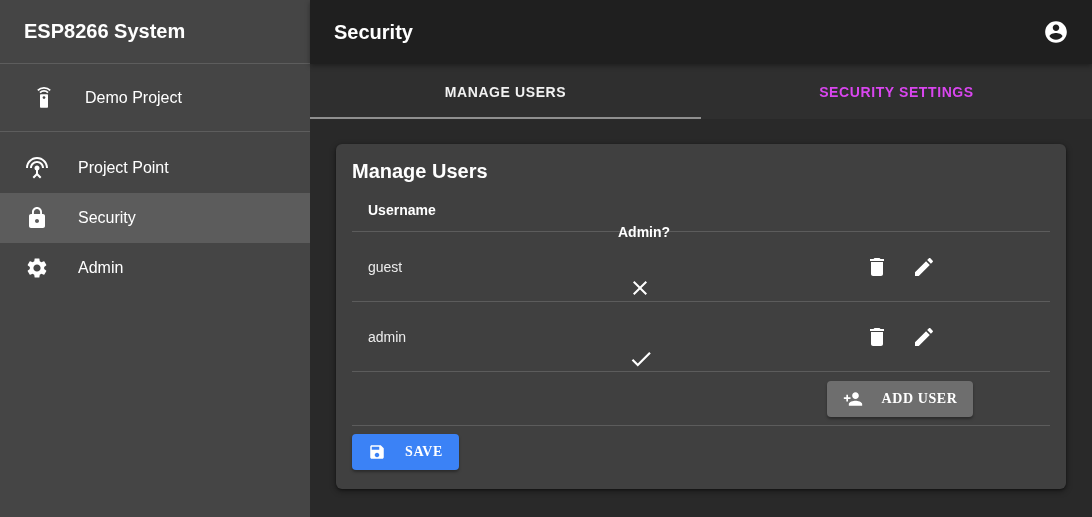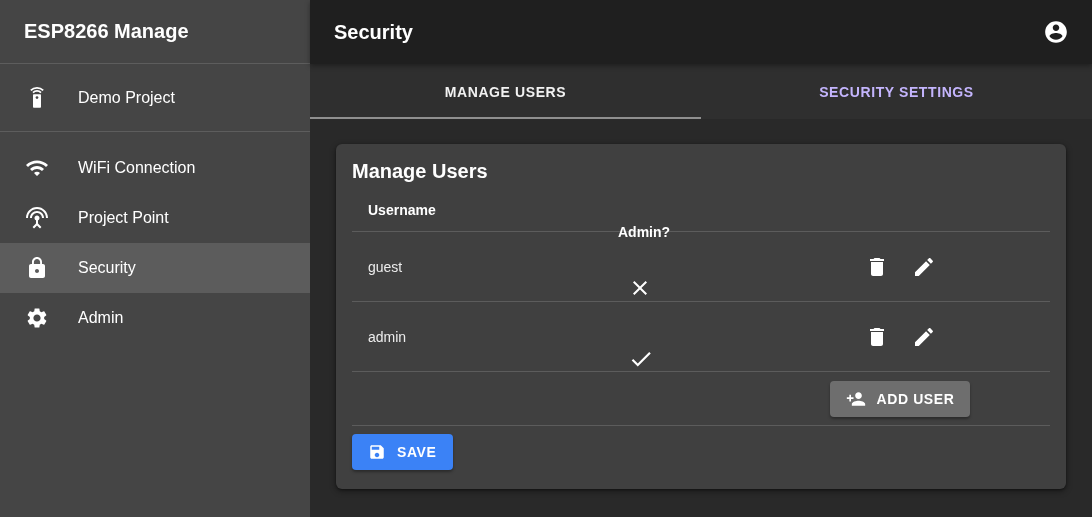--- a/index.html
+++ b/index.html
@@ -5,40 +5,40 @@
   * { margin:0; padding:0; box-sizing:border-box; }
   html,body { width:1092px; height:517px; overflow:hidden; background:#292929;
               font-family:"Liberation Sans","DejaVu Sans",sans-serif; }
   .root { display:flex; width:1092px; height:517px; }
 
   
   .sidebar { width:310px; flex-shrink:0; background:#454545; display:flex; flex-direction:column; }
   .sidebar-header { height:64px; display:flex; align-items:center; padding:0 24px;
                     font-size:20px; font-weight:bold; color:#fff;
                     border-bottom:1px solid rgba(255,255,255,0.13); }
-  .project-item { height:68px; display:flex; align-items:center; padding:0 25px;
+  .project-item { height:68px; display:flex; align-items:center; padding:0 32px;
                   border-bottom:1px solid rgba(255,255,255,0.13); color:#fff; font-size:16px; cursor:pointer; }
   .nav { padding-top:11px; }
   .nav-item { height:50px; display:flex; align-items:center; padding:0 25px;
               color:#fff; font-size:16px; cursor:pointer; }
   .nav-item.selected { background:#5c5c5c; }
   .icon24 { width:24px; height:24px; flex-shrink:0; }
   .item-label { margin-left:29px; }
 
   
   .main { flex:1; display:flex; flex-direction:column; background:#292929; }
   .appbar { height:64px; background:#1f1f1f; display:flex; align-items:center;
             padding:0 12px 0 24px; box-shadow:0 2px 5px rgba(0,0,0,0.35); position:relative; z-index:3; }
   .appbar-title { flex:1; font-size:20px; font-weight:bold; color:#fff; }
   .account-btn { width:48px; height:48px; border-radius:50%; display:flex;
                  align-items:center; justify-content:center; cursor:pointer; }
 
   .tabbar { height:55px; background:#2f2f2f; display:flex; position:relative; z-index:2; }
   .tab { flex:1; display:flex; align-items:center; justify-content:center;
-         font-size:14px; font-weight:bold; letter-spacing:0.6px; color:#c4b5fd;
+         font-size:14px; font-weight:bold; letter-spacing:0.6px; color:#d946ef;
          position:relative; cursor:pointer; text-transform:uppercase; }
   .tab.active { color:#f2f2f2; }
   .tab.active::after { content:""; position:absolute; left:0; right:0; bottom:0;
                        height:2px; background:#8f8f8f; }
 
   .content { flex:1; position:relative; }
   .card { position:absolute; left:26px; top:25px; width:730px; height:345px;
           background:#404040; border-radius:6px; padding:16px;
           box-shadow:0 2px 6px rgba(0,0,0,0.45), 0 1px 2px rgba(0,0,0,0.3); }
   .card-title { font-size:20px; font-weight:bold; color:#fff; height:28px; }
@@ -48,61 +48,53 @@
   .thead { height:44px; font-size:14px; font-weight:bold; color:#fff; }
   .trow  { height:70px; font-size:14px; color:#ececec; }
   .tfooter { height:54px; }
   .col-user   { width:250px; padding-left:16px; }
   .col-admin  { width:148px; padding-left:16px; display:flex; align-items:center;margin-top:44px; }
   .trow .col-admin { padding-left:26px; }
   .col-actions { flex:1; display:flex; justify-content:center; align-items:center; gap:23px; }
   .action-icon { width:24px; height:24px; cursor:pointer; }
   .mark { width:26px; height:26px; }
 
-  .btn { display:inline-flex; align-items:center; justify-content:center; gap:11px;
+  .btn { display:inline-flex; align-items:center; justify-content:center; gap:19px;
          height:36px; border:none; border-radius:4px; padding:0 16px;
-         font-family:Liberation Sans, sans-serif; font-size:14px; font-weight:bold; letter-spacing:0.6px;
+         font-family:Liberation Serif, serif; font-size:14px; font-weight:bold; letter-spacing:0.6px;
          color:#fff; cursor:pointer; text-transform:uppercase;
          box-shadow:0 2px 3px rgba(0,0,0,0.35); }
   .btn-add   { background:#6e6e6e; }
   .btn-save  { background:#3b82f6; }
   .btn-reset { background:#717171; }
   .buttons-row { display:flex; gap:17px; padding-top:8px; }
 
   svg { display:block; }
 </style>
 </head>
 <body>
 
 <div class="root">
 
   <div class="sidebar">
-    <div class="sidebar-header">ESP8266 Manage</div>
+    <div class="sidebar-header">ESP8266 System</div>
 
     <div class="project-item">
       <span class="icon24">
         <svg viewBox="0 0 24 24" width="24" height="24" fill="#fff">
           <path d="M9 8.2h6c.55 0 1 .45 1 1v11.6c0 .55-.45 1-1 1H9c-.55 0-1-.45-1-1V9.2c0-.55.45-1 1-1z"></path>
           <circle cx="12" cy="11.6" r="1.35" fill="#454545"></circle>
           <path d="M7.4 5.9l1.25 1.25a4.75 4.75 0 016.7 0L16.6 5.9a6.5 6.5 0 00-9.2 0z"></path>
           <path d="M5.2 3.7l1.25 1.25a7.85 7.85 0 0111.1 0L18.8 3.7a9.6 9.6 0 00-13.6 0z"></path>
         </svg>
       </span>
       <span class="item-label">Demo Project</span>
     </div>
 
     <div class="nav">
-      <div class="nav-item">
-        <span class="icon24">
-          <svg viewBox="0 0 24 24" width="24" height="24" fill="#fff">
-            <path d="M1 9l2 2c4.97-4.97 13.03-4.97 18 0l2-2C16.93 2.93 7.08 2.93 1 9zm8 8l3 3 3-3c-1.65-1.66-4.34-1.66-6 0zm-4-4l2 2c2.76-2.76 7.24-2.76 10 0l2-2C15.14 9.14 8.87 9.14 5 13z"></path>
-          </svg>
-        </span>
-        <span class="item-label">WiFi Connection</span>
-      </div>
       <div class="nav-item">
         <span class="icon24">
           <svg viewBox="0 0 24 24" width="24" height="24" fill="#fff">
             <path d="M12 5c-3.87 0-7 3.13-7 7h2c0-2.76 2.24-5 5-5s5 2.24 5 5h2c0-3.87-3.13-7-7-7zm1 9.29c.88-.39 1.5-1.26 1.5-2.29 0-1.38-1.12-2.5-2.5-2.5S9.5 10.62 9.5 12c0 1.02.62 1.9 1.5 2.29v3.3L7.59 21 9 22.41l3-3 3 3L16.41 21 13 17.59v-3.3zM12 1C5.93 1 1 5.93 1 12h2c0-4.97 4.03-9 9-9s9 4.03 9 9h2c0-6.07-4.93-11-11-11z"></path>
           </svg>
         </span>
         <span class="item-label">Project Point</span>
       </div>
       <div class="nav-item selected">
         <span class="icon24">

